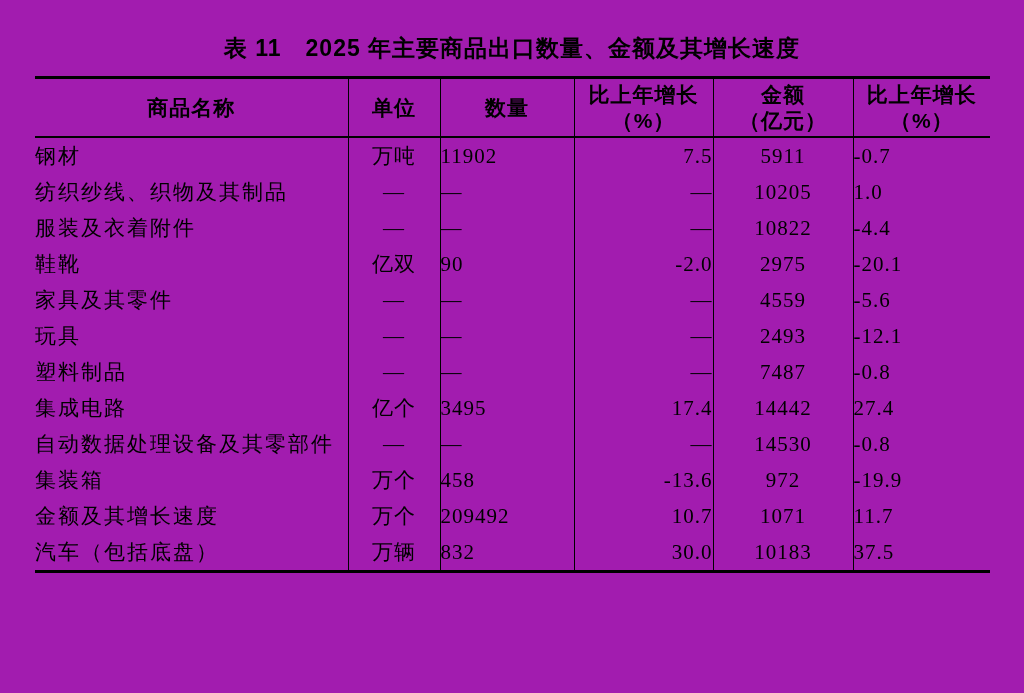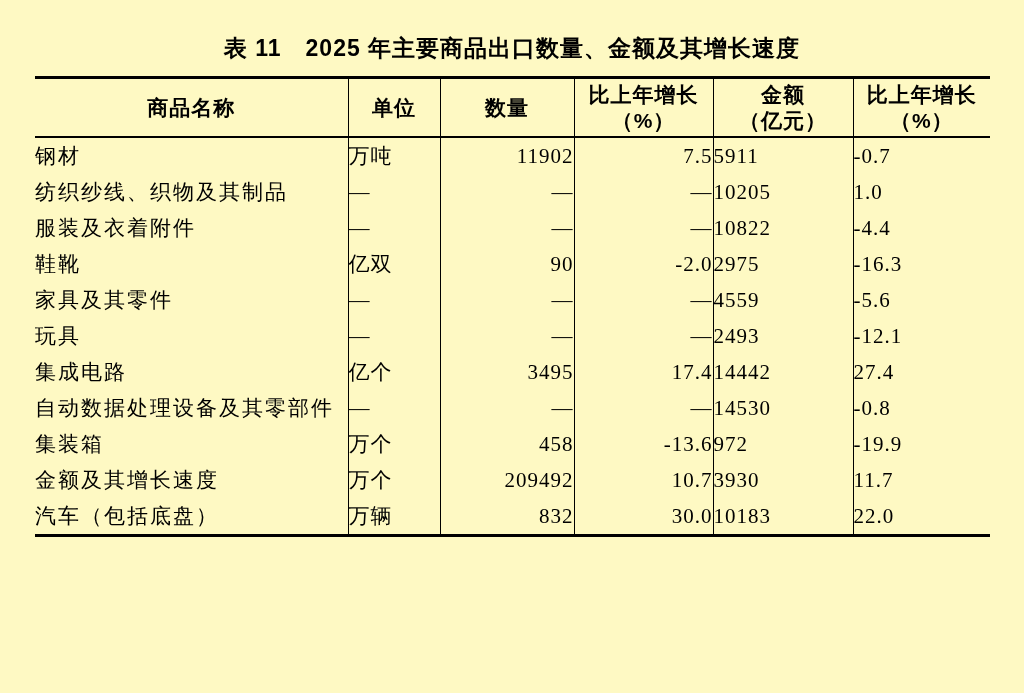--- a/index.html
+++ b/index.html
@@ -7,21 +7,21 @@
     width: 1024px;
     height: 693px;
     background: #ffffff;
     font-family: "Liberation Serif", serif;
     color: #000000;
   }
   .page {
     position: relative;
     width: 1024px;
     height: 693px;
-    background: #fef9c3;
+    background: #a21caf;
     overflow: hidden;
   }
   .title {
     position: absolute;
     top: 33px;
     left: 0;
     width: 1024px;
     text-align: center;
     font-family: "Liberation Sans", sans-serif;
     font-weight: 700;
@@ -62,24 +62,24 @@
     line-height: 26px;
   }
   .stat-table tbody td {
     height: 36px;
     font-size: 21px;
     vertical-align: middle;
     line-height: 36px;
     white-space: nowrap;
   }
   .c-name  { text-align: left;  padding-left: 7px; letter-spacing: 2px; }
-  .c-unit  { letter-spacing: 1px; }
-  .c-qty   { text-align: right; padding-right: 46px; letter-spacing: 1px; }
+  .c-unit  { text-align: center; letter-spacing: 1px; }
+  .c-qty   { text-align: left; padding-right: 46px; letter-spacing: 1px; }
   .c-qtyg  { text-align: right; padding-right: 54px; letter-spacing: 1px; }
-  .c-amt   { text-align: left; padding-right: 55px; letter-spacing: 1px; }
+  .c-amt   { text-align: center; padding-right: 55px; letter-spacing: 1px; }
   .c-amtg  { text-align: left; padding-right: 44px; letter-spacing: 1px; }
 </style>
 </head>
 <body>
 
 <div class="page">
 
   <div class="title">表 11　2025 年主要商品出口数量、金额及其增长速度</div>
 
   <table class="stat-table">
@@ -140,37 +140,45 @@
       <td class="c-qtyg">—</td>
       <td class="c-amt">10822</td>
       <td class="c-amtg">-4.4</td>
     </tr>
         <tr>
       <td class="c-name">鞋靴</td>
       <td class="c-unit">亿双</td>
       <td class="c-qty">90</td>
       <td class="c-qtyg">-2.0</td>
       <td class="c-amt">2975</td>
-      <td class="c-amtg">-16.3</td>
+      <td class="c-amtg">-20.1</td>
     </tr>
         <tr>
       <td class="c-name">家具及其零件</td>
       <td class="c-unit">—</td>
       <td class="c-qty">—</td>
       <td class="c-qtyg">—</td>
       <td class="c-amt">4559</td>
       <td class="c-amtg">-5.6</td>
     </tr>
         <tr>
       <td class="c-name">玩具</td>
       <td class="c-unit">—</td>
       <td class="c-qty">—</td>
       <td class="c-qtyg">—</td>
       <td class="c-amt">2493</td>
       <td class="c-amtg">-12.1</td>
+    </tr>
+        <tr>
+      <td class="c-name">塑料制品</td>
+      <td class="c-unit">—</td>
+      <td class="c-qty">—</td>
+      <td class="c-qtyg">—</td>
+      <td class="c-amt">7487</td>
+      <td class="c-amtg">-0.8</td>
     </tr>
         <tr>
       <td class="c-name">集成电路</td>
       <td class="c-unit">亿个</td>
       <td class="c-qty">3495</td>
       <td class="c-qtyg">17.4</td>
       <td class="c-amt">14442</td>
       <td class="c-amtg">27.4</td>
     </tr>
         <tr>
@@ -187,27 +195,27 @@
       <td class="c-qty">458</td>
       <td class="c-qtyg">-13.6</td>
       <td class="c-amt">972</td>
       <td class="c-amtg">-19.9</td>
     </tr>
         <tr>
       <td class="c-name">金额及其增长速度</td>
       <td class="c-unit">万个</td>
       <td class="c-qty">209492</td>
       <td class="c-qtyg">10.7</td>
-      <td class="c-amt">3930</td>
+      <td class="c-amt">1071</td>
       <td class="c-amtg">11.7</td>
     </tr>
         <tr>
       <td class="c-name">汽车（包括底盘）</td>
       <td class="c-unit">万辆</td>
       <td class="c-qty">832</td>
       <td class="c-qtyg">30.0</td>
       <td class="c-amt">10183</td>
-      <td class="c-amtg">22.0</td>
+      <td class="c-amtg">37.5</td>
     </tr>
       </tbody>
   </table>
 
 </div>
 
 </body></html>

